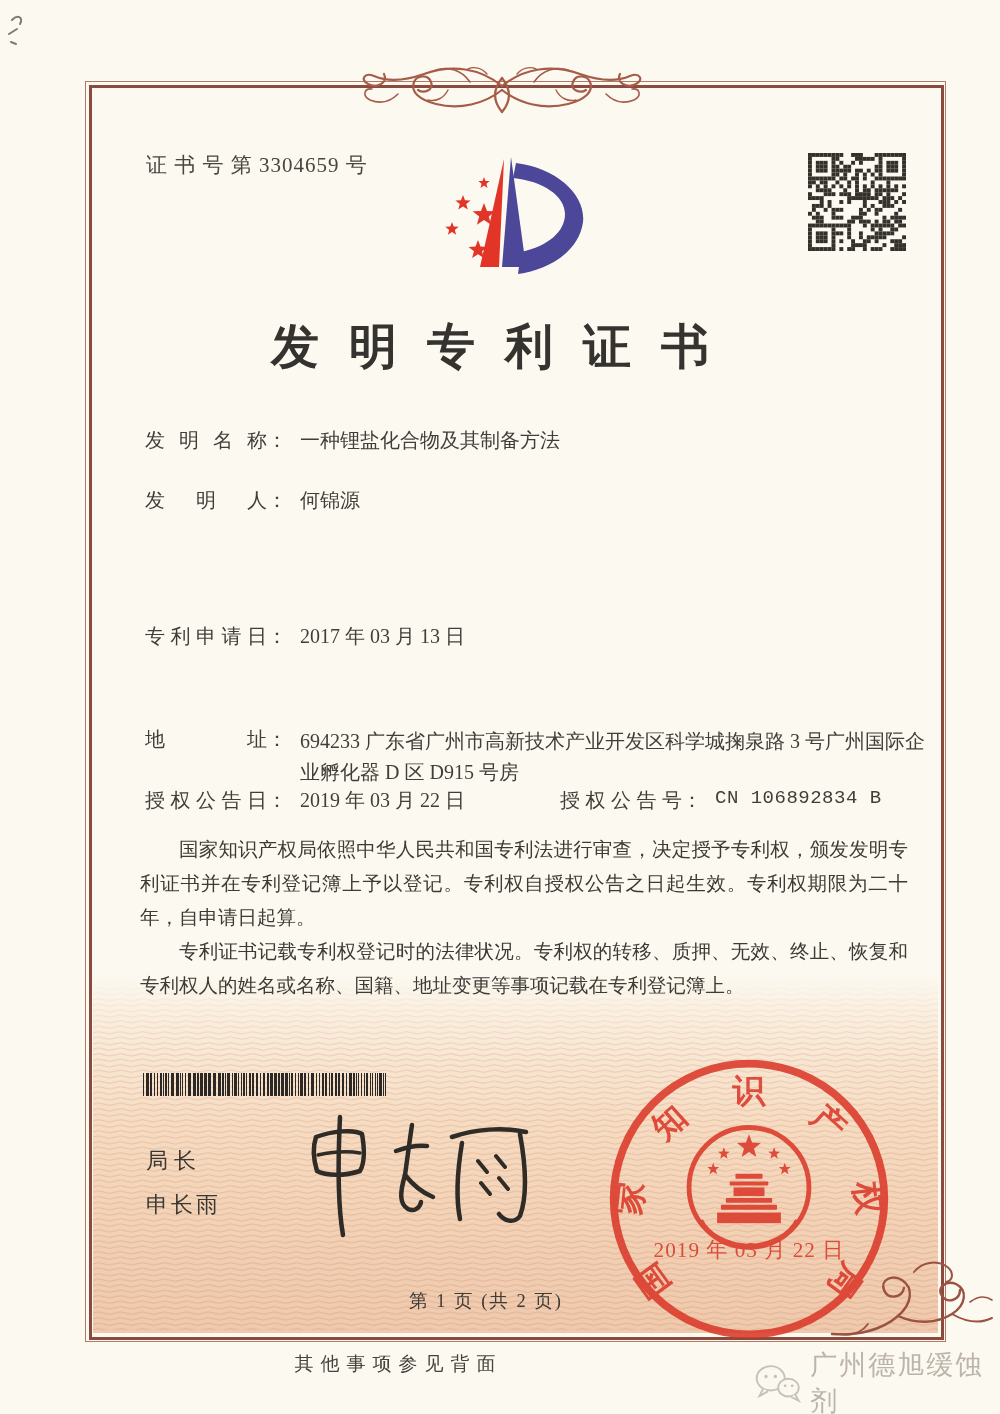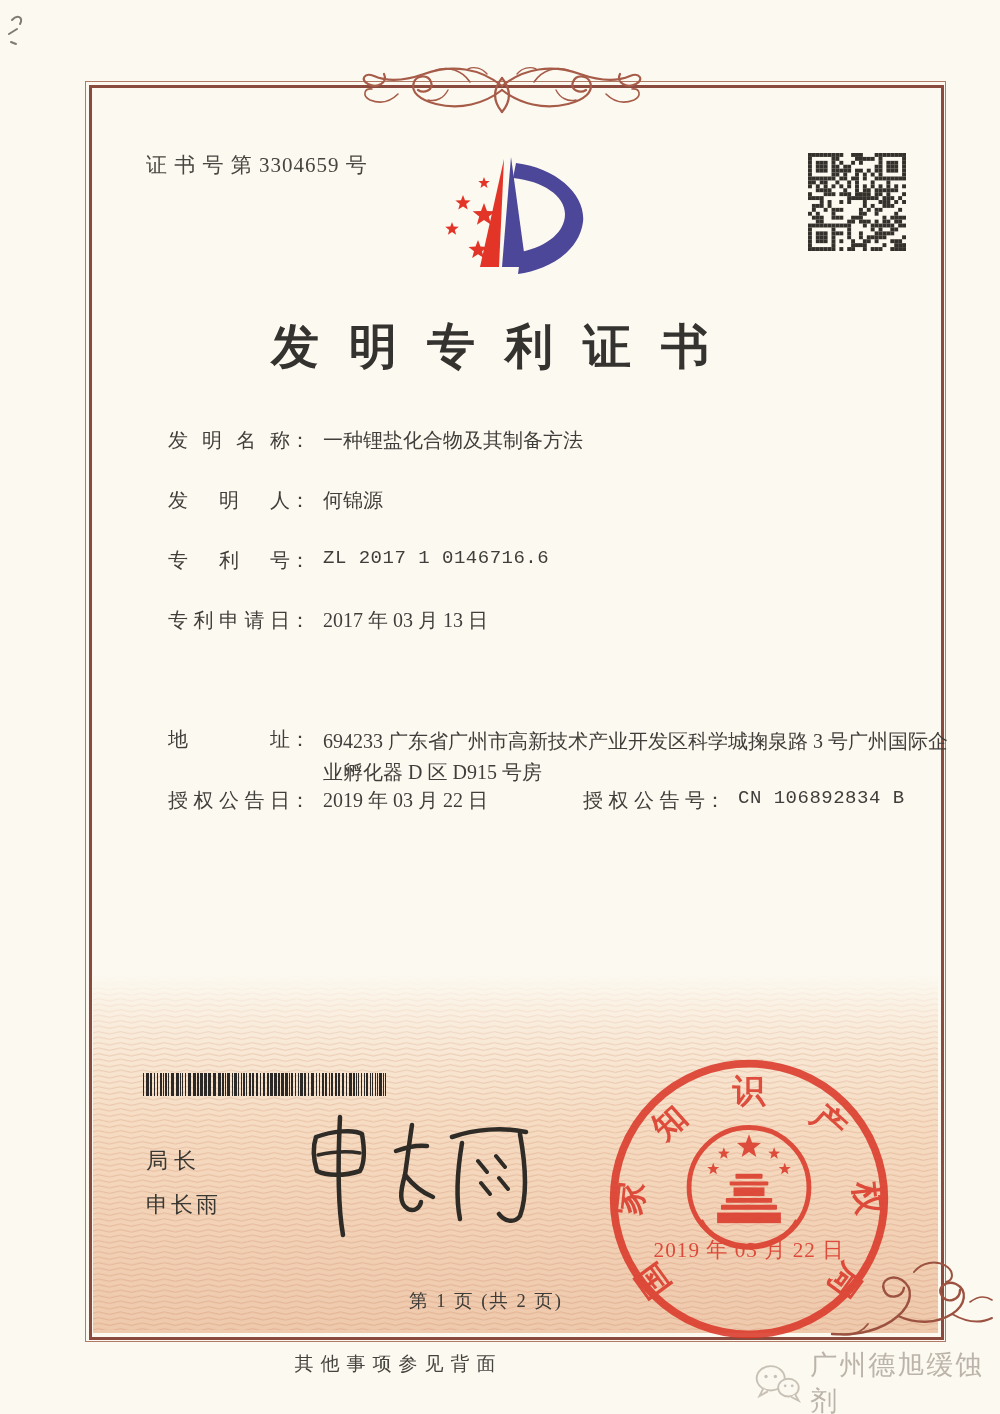--- a/index.html
+++ b/index.html
@@ -15,26 +15,26 @@
     border:3px solid #8a4a3e;}
   
   .pink{position:absolute;left:93px;top:975px;width:845px;height:358px;
     background:linear-gradient(180deg, rgba(246,221,196,0) 0%, rgba(246,221,196,.45) 14%,
       #f6dcc2 42%, #f2d0b4 75%, #efc9ac 100%);}
   .waves{position:absolute;left:93px;top:975px;}
   
   .cert-no{position:absolute;left:146px;top:151px;font-size:21px;letter-spacing:1px;color:#474540;}
   .title{position:absolute;left:60px;top:315px;width:860px;text-align:center;
     font-size:48px;font-weight:600;letter-spacing:30px;text-indent:30px;color:#35332f;}
-  .row{position:absolute;left:145px;font-size:20px;color:#403e3a;white-space:nowrap;margin-left:23px;}
+  .row{position:absolute;left:145px;font-size:20px;color:#403e3a;white-space:nowrap;}
   .flabel{display:inline-block;width:122px;text-align:justify;text-align-last:justify;vertical-align:top;}
   .colon{vertical-align:top;}
   .fvalue{margin-left:8px;vertical-align:top;}
   .mono{font-family:"Liberation Mono","DejaVu Sans Mono",monospace;font-size:19px;letter-spacing:.5px;}
-  .r1{top:427px}.r2{top:487px}.r3{top:547px}.r4{top:607px}.r5{top:667px}
+  .r1{top:427px}.r2{top:487px}.r3{top:547px}.r4{top:623px}.r5{top:667px}
   .r6{top:726px}.r7{top:787px}
   .addr-val{display:inline-block;width:628px;white-space:normal;line-height:31px;}
   .pair2{position:absolute;left:415px;top:0;}
   .paras{position:absolute;left:140px;top:833px;width:768px;
     font-size:19.5px;line-height:34px;color:#3d3b36;}
   .paras p{margin:0;text-indent:2em;text-align:justify;}
   
   .barcode{position:absolute;left:143px;top:1073px;}
   .director-title{position:absolute;left:146px;top:1146px;font-size:22px;letter-spacing:6px;color:#3a3833;}
   .director-name{position:absolute;left:146px;top:1190px;font-size:22px;letter-spacing:3px;color:#3a3833;}
@@ -458,43 +458,43 @@
   <div class="title">发明专利证书</div>
 
   <div class="row r1">
     <span class="flabel">发明名称</span><span class="colon">：</span>
     <span class="fvalue">一种锂盐化合物及其制备方法</span>
   </div>
   <div class="row r2">
     <span class="flabel">发明人</span><span class="colon">：</span>
     <span class="fvalue">何锦源</span>
   </div>
-  <div class="row r3">
-    <span class="flabel">专利号</span><span class="colon">：</span>
-    <span class="fvalue mono">ZL 2017 1 0146716.6</span>
-  </div>
   <div class="row r4">
     <span class="flabel">专利申请日</span><span class="colon">：</span>
     <span class="fvalue">2017 年 03 月 13 日</span>
   </div>
   <div class="row r6">
     <span class="flabel">地址</span><span class="colon">：</span>
     <span class="fvalue addr-val">694233 广东省广州市高新技术产业开发区科学城掬泉路 3 号广州国际企业孵化器 D 区 D915 号房</span>
   </div>
   <div class="row r7">
     <span>
       <span class="flabel">授权公告日</span><span class="colon">：</span>
       <span class="fvalue">2019 年 03 月 22 日</span>
     </span>
     <span class="pair2">
       <span class="flabel">授权公告号</span><span class="colon">：</span>
       <span class="fvalue mono">CN 106892834 B</span>
     </span>
   </div>
 
+  <div class="paras">
+    <p>国家知识产权局依照中华人民共和国专利法进行审查，决定授予专利权，颁发发明专利证书并在专利登记簿上予以登记。专利权自授权公告之日起生效。专利权期限为二十年，自申请日起算。</p>
+    <p>专利证书记载专利权登记时的法律状况。专利权的转移、质押、无效、终止、恢复和专利权人的姓名或名称、国籍、地址变更等事项记载在专利登记簿上。</p>
+  </div>
 
   <svg class="barcode" width="248" height="23" id="barcode-svg">
       <rect x="0" y="0" width="1" height="23" fill="#2b2826"></rect>
       <rect x="3" y="0" width="3" height="23" fill="#2b2826"></rect>
       <rect x="7" y="0" width="2" height="23" fill="#2b2826"></rect>
       <rect x="11" y="0" width="1" height="23" fill="#2b2826"></rect>
       <rect x="14" y="0" width="1" height="23" fill="#2b2826"></rect>
       <rect x="17" y="0" width="2" height="23" fill="#2b2826"></rect>
       <rect x="20" y="0" width="1" height="23" fill="#2b2826"></rect>
       <rect x="22" y="0" width="2" height="23" fill="#2b2826"></rect>

